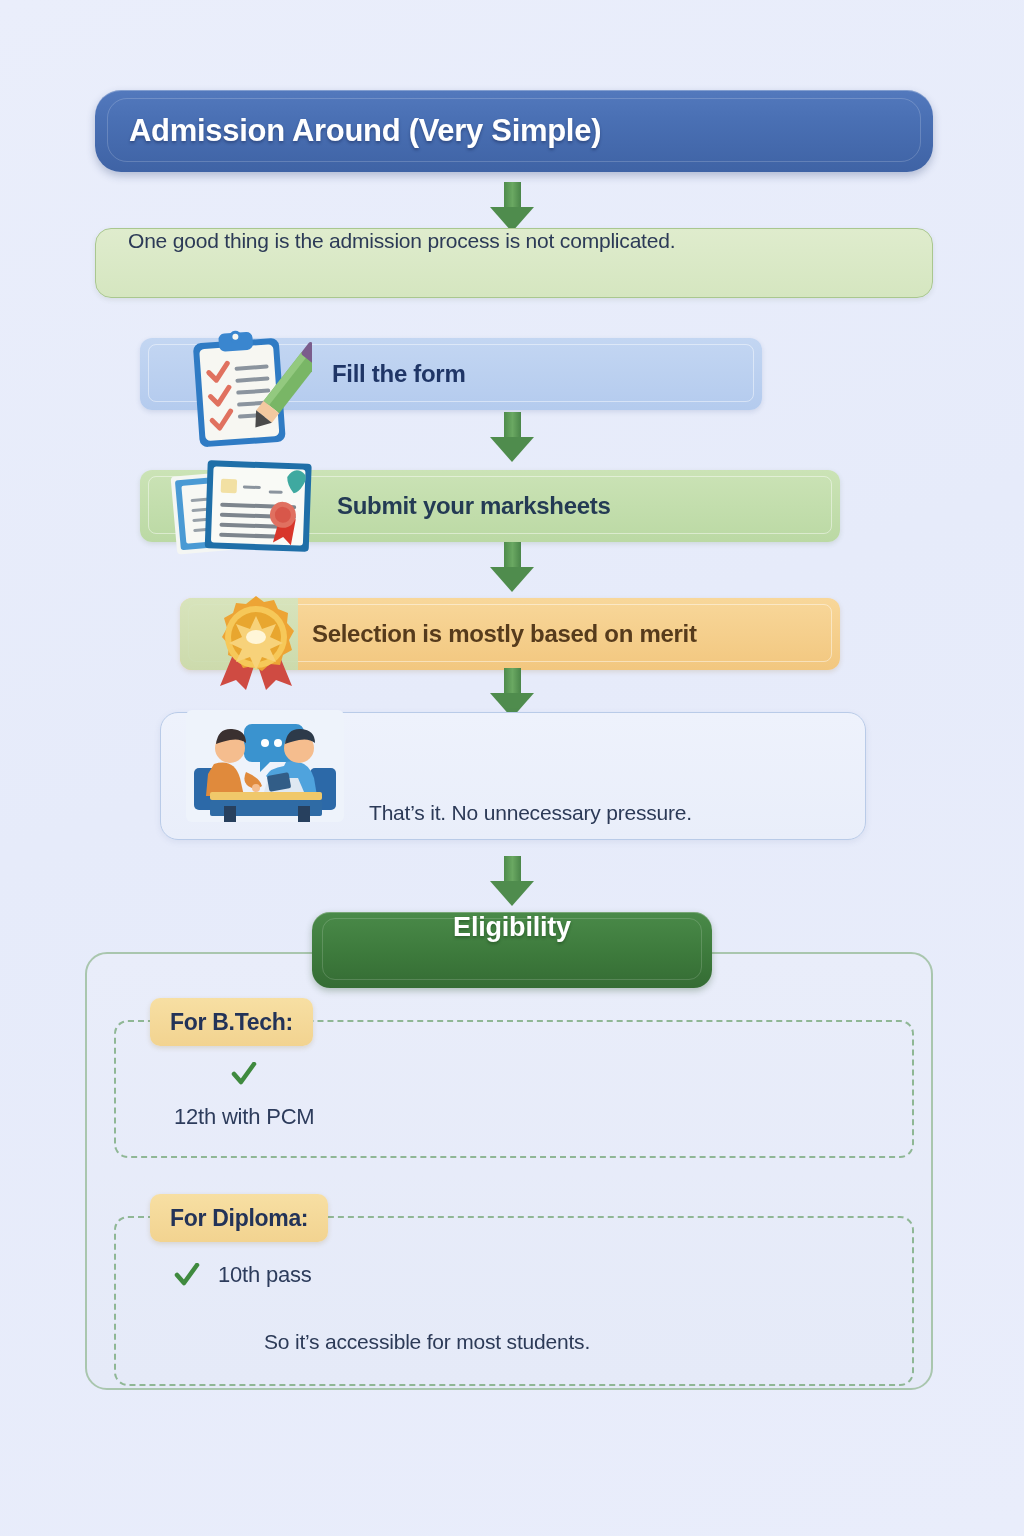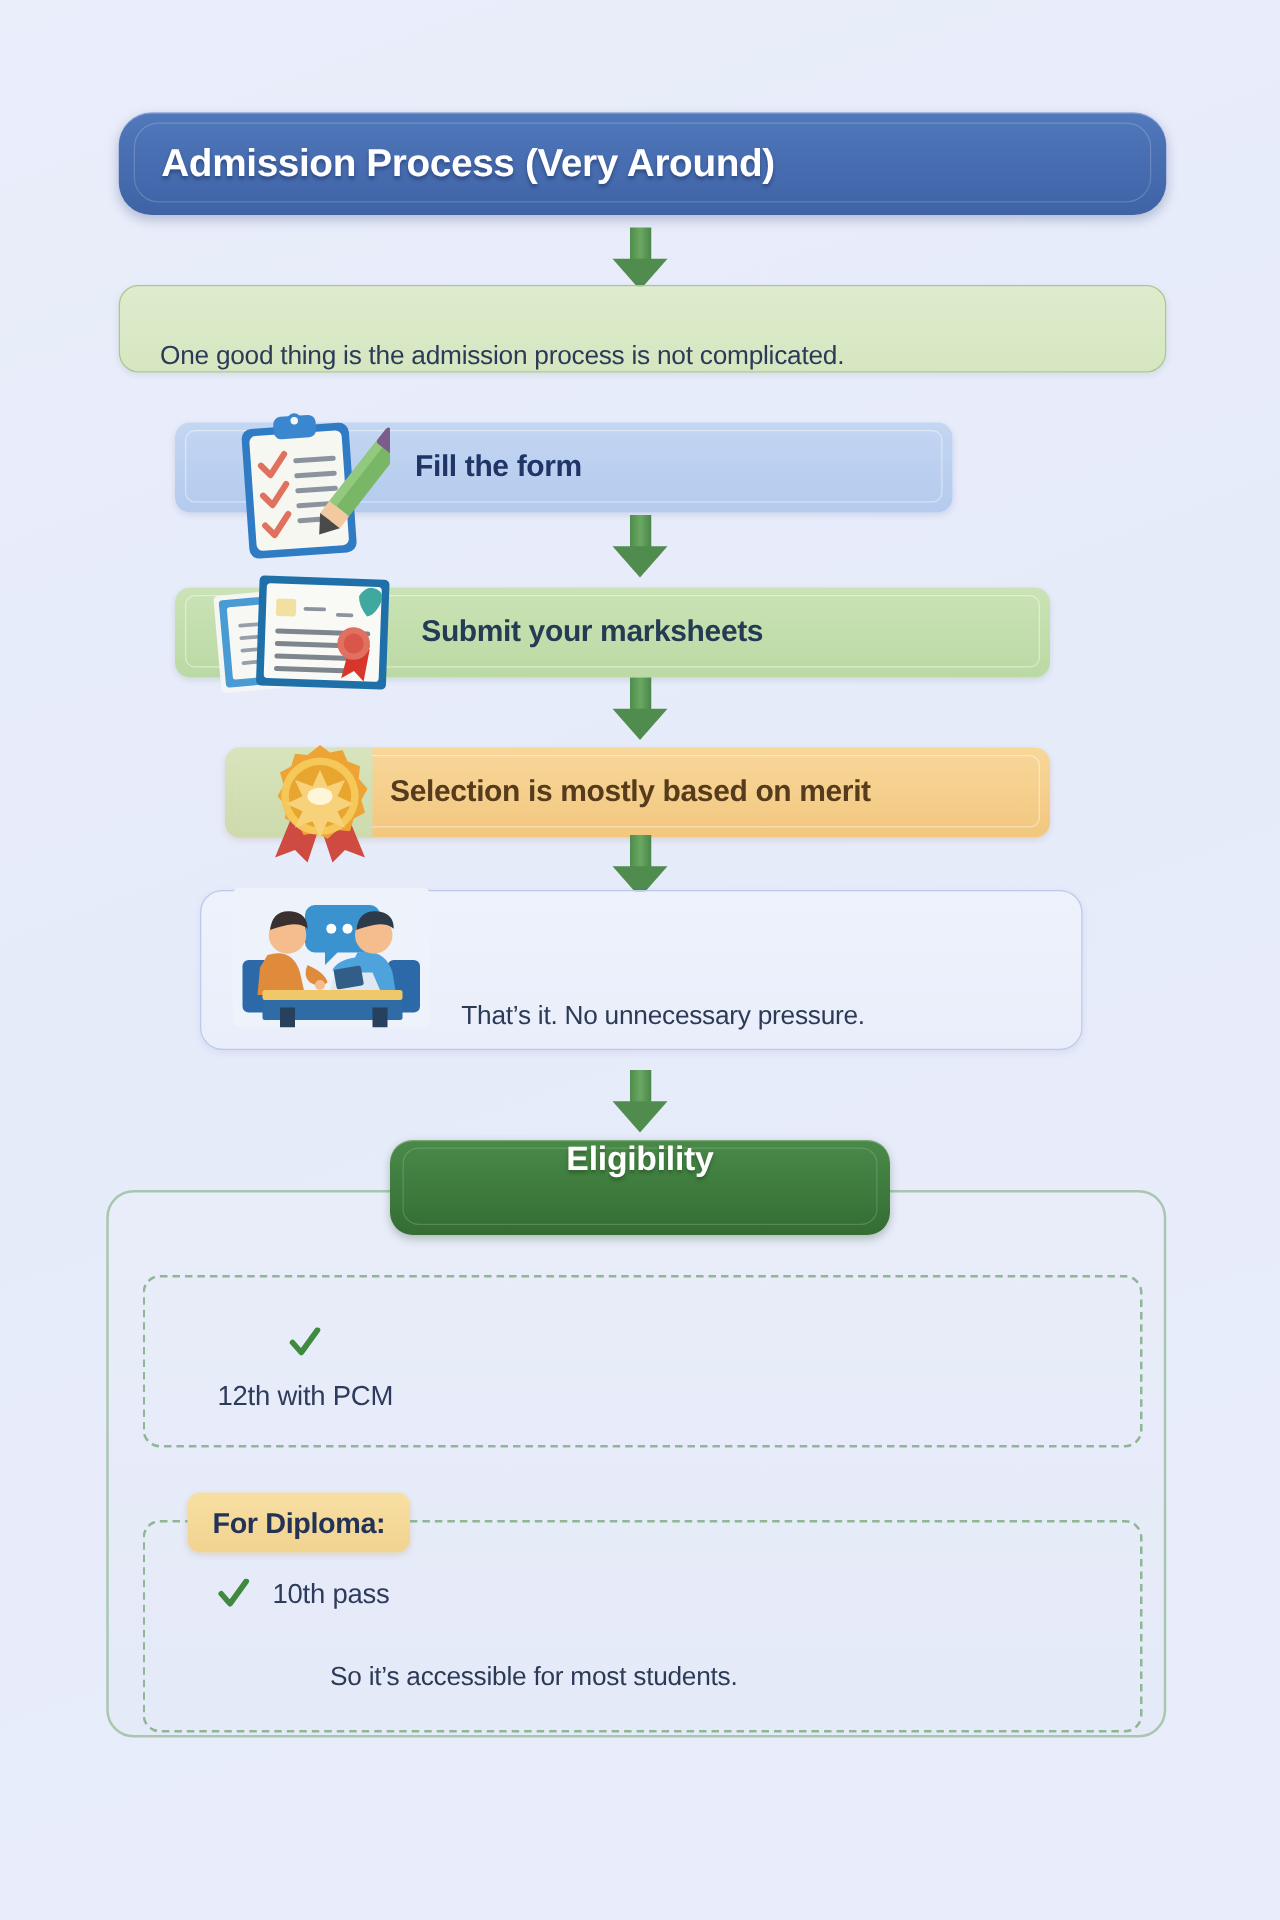--- a/index.html
+++ b/index.html
@@ -85,21 +85,21 @@
     position: absolute;
     left: 95px;
     top: 228px;
     width: 838px;
     height: 70px;
     box-sizing: border-box;
     border-radius: 16px;
     background: linear-gradient(180deg, #dfeccd 0%, #d5e6c0 100%);
     border: 1.5px solid #a9c78f;
     display: flex;
-    align-items: flex-end;
+    align-items: flex-start;
     padding-left: 32px;
     box-shadow: 0 2px 5px rgba(80,110,70,0.12);
   }
   .intro-text {
     font-size: 21px;
     color: #2c3a57;
     letter-spacing: -0.2px;
   }
 
   
@@ -301,21 +301,21 @@
     color: #2c3a57;
     letter-spacing: -0.2px;
   }
 </style>
 </head>
 <body>
 
 <div class="page">
 
   <div class="header-bar">
-    <span class="header-title">Admission Process (Very Around)</span>
+    <span class="header-title">Admission Around (Very Simple)</span>
   </div>
 
   <div class="arrow" style="top:182px;">
     <div class="shaft"></div>
     <div class="head"></div>
   </div>
 
   <div class="intro-box">
     <span class="intro-text">One good thing is the admission process is not complicated.</span>
   </div>
@@ -450,20 +450,23 @@
   </div>
 
   <div class="arrow" style="top:856px;">
     <div class="shaft"></div>
     <div class="head"></div>
   </div>
 
   <div class="elig-outer">
 
     <div class="fieldset btech" style="left:27px; top:66px; width:800px; height:138px;">
+      <div class="legend">
+        <span class="legend-text">For B.Tech:</span>
+      </div>
       <div class="check-row" style="left:58px; top:40px;flex-direction:column;">
         <svg width="26" height="24" viewBox="0 0 26 24">
           <path d="M3 12 l7 8 l13 -18" stroke="#3f8a3f" stroke-width="4.5" fill="none" stroke-linecap="round" stroke-linejoin="round"></path>
         </svg>
         <span class="check-text">12th with PCM</span>
       </div>
     </div>
 
     <div class="fieldset diploma" style="left:27px; top:262px; width:800px; height:170px;">
       <div class="legend">

